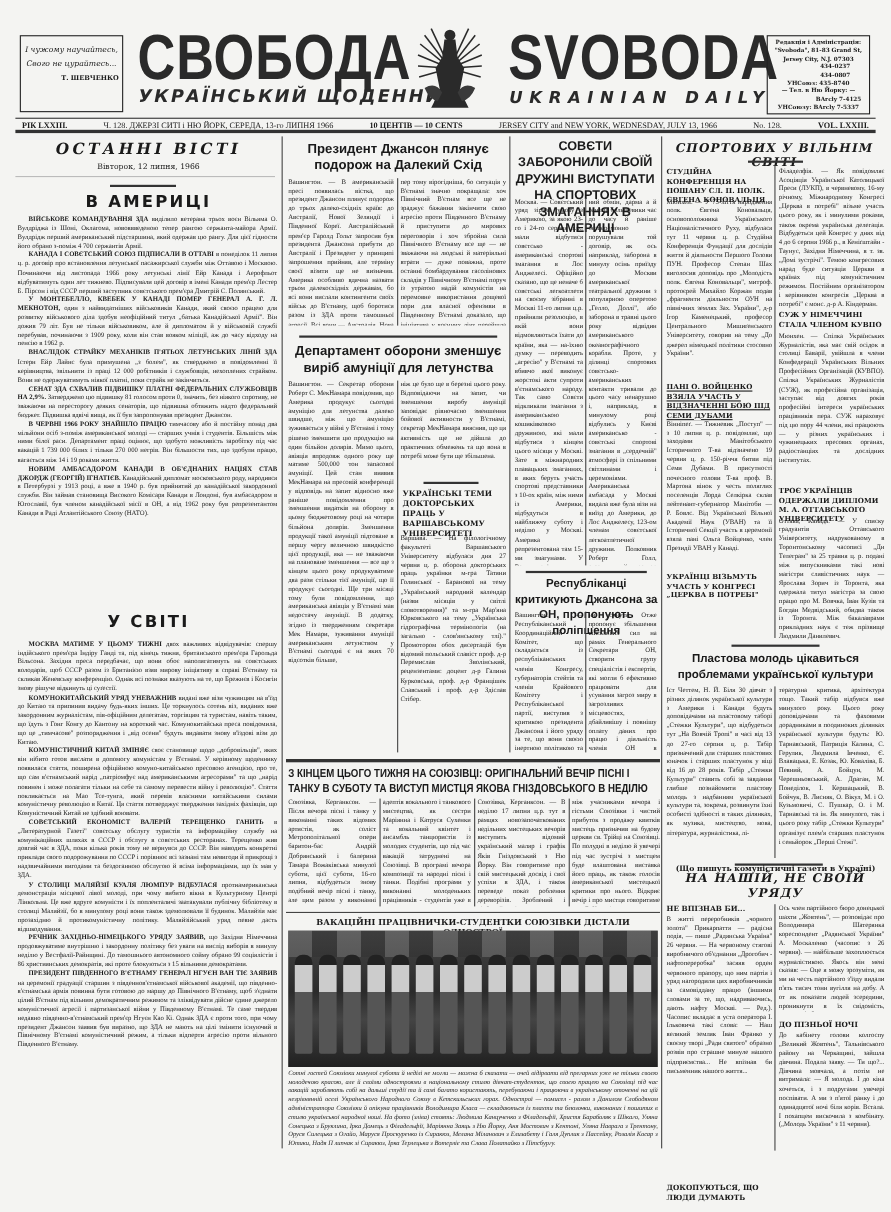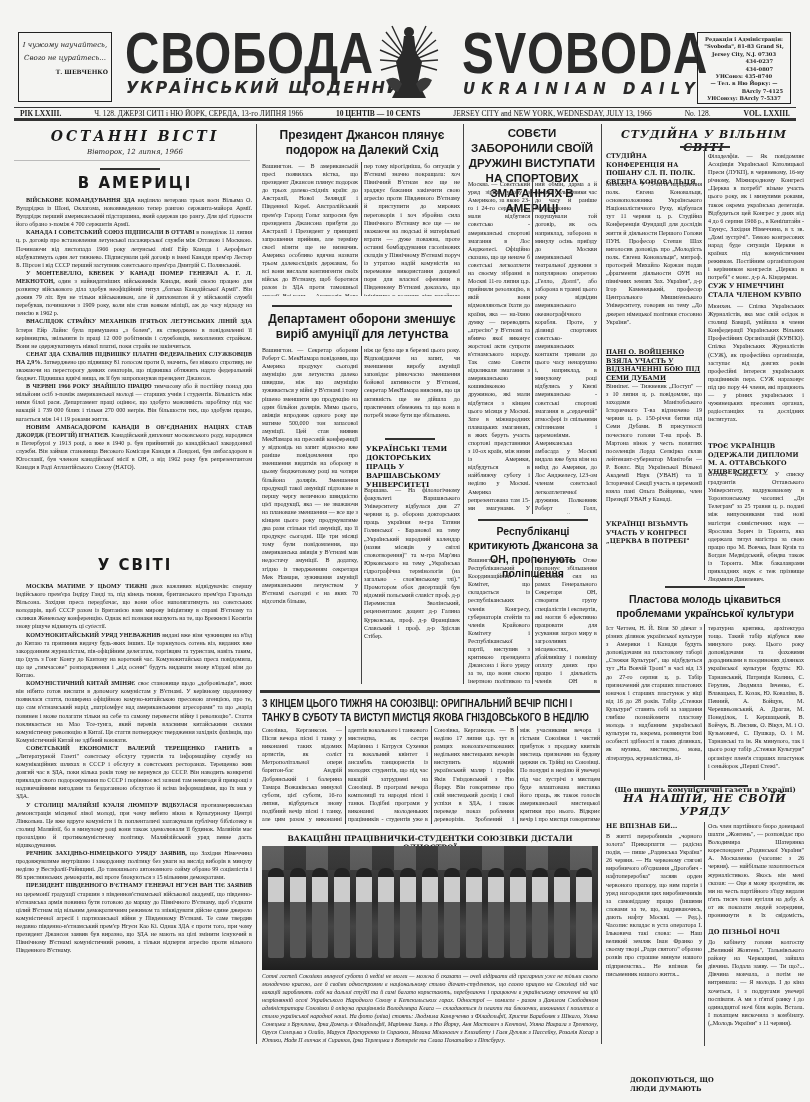--- a/index.html
+++ b/index.html
@@ -76,21 +76,21 @@
 <div class="abs dateline">
   <span style="font-weight:bold">РІК LXXIII.</span>
   <span>Ч. 128. ДЖЕРЗІ СИТІ і НЮ ЙОРК,  СЕРЕДА, 13-го ЛИПНЯ 1966</span>
   <span style="font-weight:bold">10 ЦЕНТІВ — 10 CENTS</span>
   <span>JERSEY CITY and NEW YORK, WEDNESDAY, JULY 13, 1966</span>
   <span>No. 128.</span>
   <span style="font-weight:bold">VOL. LXXIII.</span>
 </div>
 
 <div class="abs sec-title" style="left:20px;top:128px;width:230px;font-size:14px;">ОСТАННІ ВІСТІ</div>
-<div class="abs center" style="left:20px;top:148px;width:230px;font-size:7px;font-style:italic;">Вівторок, 12 липня, 1966</div>
+<div class="abs center" style="left:20px;top:148px;width:230px;font-size:7px;">Вівторок, 12 липня, 1966</div>
 <div class="abs hrule" style="left:14px;top:160px;width:236px;background:#bbb"></div>
 <div class="abs thick" style="left:100px;top:168px;width:60px;height:1.5px"></div>
 <div class="abs center" style="left:20px;top:174px;width:230px;font-family:'DejaVu Sans',sans-serif;font-weight:bold;font-size:15px;letter-spacing:2px;">В АМЕРИЦІ</div>
 
 <div class="abs col" style="left:16px;top:196px;width:236px;height:346px;">
   <p style="margin:0;text-indent:10px"><b>ВІЙСЬКОВЕ КОМАНДУВАННЯ ЗДА</b><span> виділило ветерана трьох воєн Вільяма О. Вулдріджа із Шоні, Оклагома, нововвведеною тепер рангою сержанта-майора Армії. Вулдрідж перший американський підстаршина, який одержав цю рангу. Для цієї гідности його обрано з-поміж 4 700 сержантів Армії.</span></p>
   <p style="margin:0;text-indent:10px"><b>КАНАДА І СОВЄТСЬКИЙ СОЮЗ ПІДПИСАЛИ В ОТТАВІ</b><span> в понеділок 11 липня ц. р. договір про встановлення летунської пасажирської служби між Оттавою і Москвою. Починаючи від листопада 1966 року летунські лінії Ейр Канада і Аерофльот відбуватимуть один лет тижнево. Підписували цей договір в імені Канади прем'єр Лестер Б. Пірсон і від СССР перший заступник совєтського прем'єра Дмитрій С. Полянський.</span></p>
   <p style="margin:0;text-indent:10px"><b>У МОНТЕБЕЛЛО, КВЕБЕК У КАНАДІ ПОМЕР ГЕНЕРАЛ А. Г. Л. МЕКНОТОН,</b><span> один з найвидатніших військовиків Канади, який своєю працею для розвитку військового діла здобув неофіційний титул „батька Канадійської Армії". Він дожив 79 літ. Був не тільки військовиком, але й дипломатом й у військовій службі перебував, починаючи з 1909 року, коли він став вояком міліції, аж до часу відходу на пенсію в 1962 р.</span></p>
   <p style="margin:0;text-indent:10px"><b>ВНАСЛІДОК СТРАЙКУ МЕХАНІКІВ П'ЯТЬОХ ЛЕТУНСЬКИХ ЛІНІЙ ЗДА</b><span> Істерн Ейр Лайнс була примушена „з болем", як стверджено в повідомленні її керівництва, звільнити із праці 12 000 робітників і службовців, нехоплених страйком. Вони не одержуватимуть ніякої платні, поки страйк не закінчиться.</span></p>
   <p style="margin:0;text-indent:10px"><b>СЕНАТ ЗДА СХВАЛИВ ПІДВИШКУ ПЛАТНІ ФЕДЕРАЛЬНИХ СЛУЖБОВЦІВ НА 2,9%.</b><span> Затверджено цю підвишку 81 голосом проти 0, значить, без ніякого спротиву, не зважаючи на пересторогу деяких сенаторів, що підвишка обтяжить надто федеральний бюджет. Підвишка вдвічі вища, як її був запропонував президент Джансон.</span></p>
@@ -167,21 +167,21 @@
   <div class="girl" style="left:182px;top:22px;height:90px;background:linear-gradient(#222 0 10%,#ccc 10% 38%,#555 38%)"></div>
   <div class="girl" style="left:204px;top:22px;height:90px;background:linear-gradient(#222 0 10%,#ccc 10% 38%,#555 38%)"></div>
   <div class="girl" style="left:226px;top:22px;height:90px;background:linear-gradient(#222 0 10%,#ccc 10% 38%,#555 38%)"></div>
   <div class="girl" style="left:248px;top:22px;height:90px;background:linear-gradient(#222 0 10%,#ccc 10% 38%,#555 38%)"></div>
   <div class="girl" style="left:270px;top:22px;height:90px;background:linear-gradient(#222 0 10%,#ccc 10% 38%,#555 38%)"></div>
   <div class="girl" style="left:292px;top:22px;height:90px;background:linear-gradient(#222 0 10%,#ccc 10% 38%,#555 38%)"></div>
   <div class="girl" style="left:314px;top:22px;height:90px;background:linear-gradient(#222 0 10%,#ccc 10% 38%,#555 38%)"></div>
 </div>
 <div class="abs caption" style="left:262px;top:972px;width:336px;height:72px;">Сотні гостей Союзівки минулої суботи й неділі не могли — можна б сказати — очей відірвати від прегарних уже не тільки своєю молодечою красою, але й своїми одностроями в національному стилю дівчат-студенток, що своєю працею на Союзівці під час вакацій заробляють собі на дальші студії та й самі багато користають, перебуваючи і працюючи в українському оточенні на цій незрівнянній оселі Українського Народного Союзу в Кетскильських горах. Однострої — помисел - разом з Данилом Слободяном адміністратора Союзівки й опікуна працівників Володимира Класа — складаються із плахти та блюзочки, виконаних і пошитих в стилю української народної ноші. На фото (зліва) стоять: Людмила Канцученко з Філадельфії, Христя Бараболяк з Шікаго, Уляна Сонецька з Бруклина, Ірка Домець з Філадельфії, Маріянна Заяць з Ню Йорку, Аня Мостович з Кентоні, Уляна Наврага з Трентону, Оруся Силецька з Огайо, Маруся Проскуренко із Сиракюз, Мелана Міланович з Елизабету і Галя Дуплик з Пассейку, Розалія Косар з Ютики, Надя П липчак зі Сиракюз, Ірка Терлецька з Вотерліє та Слава Полатайко з Пітсбургу.</div>
 
-<div class="abs sec-title" style="left:604px;top:128px;width:200px;font-size:11px;letter-spacing:1px;">СТУДІЙНА У ВІЛЬНІМ СВІТІ</div>
+<div class="abs sec-title" style="left:604px;top:128px;width:200px;font-size:11px;letter-spacing:1px;">СПОРТОВИХ У ВІЛЬНІМ СВІТІ</div>
 <div class="abs thick" style="left:680px;top:146px;width:50px;height:1.5px"></div>
 
 <div class="abs small-hd" style="left:606px;top:152px;width:96px;font-size:6.4px;line-height:8.5px;">СТУДІЙНА КОНФЕРЕНЦІЯ НА ПОШАНУ СЛ. П. ПОЛК. ЄВГЕНА КОНОВАЛЬЦЯ</div>
 <div class="abs col" style="left:606px;top:180px;width:96px;height:160px;">Мюнхен. — У 75-ліття народження полк. Євгена Коновальця, основоположника Українського Націоналістичного Руху, відбулася тут 11 червня ц. р. Студійна Конференція Фундації для дослідів життя й діяльности Першого Голови ПУН. Професор Степан Шах виголосив доповідь про „Молодість полк. Євгена Коновальця", митроф. протоєрей Михайло Коржан подав „фрагменти діяльности ОУН на північних землях Зах. України", д-р Ігор Каменецький, професор Центрального Мишиґенського Університету, говорив на тему „До джерел німецької політики стосовно України".</div>
 <div class="abs small-hd" style="left:606px;top:348px;width:96px;font-size:6.4px;line-height:8.5px;text-decoration:underline;">ПАНІ О. ВОЙЦЕНКО ВЗЯЛА УЧАСТЬ У ВІДЗНАЧЕННІ БОЮ ПІД СЕМИ ДУБАМИ</div>
 <div class="abs col" style="left:606px;top:382px;width:96px;height:148px;">Вінніпеґ. — Тижневик „Поступ" — з 10 липня ц. р. повідомляє, що заходами Манітобського Історичного Т-ва відзначено 19 червня ц. р. 150-річчя битви під Семи Дубами. В присутності почесного голови Т-ва проф. В. Мартона вінок у честь поляглих поселенців Лорда Селкірка склав лейтенант-губернатор Манітоби — Р. Бовлс. Від Української Вільної Академії Наук (УВАН) та її Історичної Секції участь в церемонії взяла пані Ольга Войценко, член Президії УВАН у Канаді.</div>
 <div class="abs small-hd" style="left:606px;top:520px;width:96px;font-size:6.4px;line-height:8.5px;">УКРАЇНЦІ ВІЗЬМУТЬ УЧАСТЬ У КОНГРЕСІ „ЦЕРКВА В ПОТРЕБІ"</div>
 
 <div class="abs vrule" style="left:704px;top:150px;height:430px;"></div>
 
@@ -196,17 +196,17 @@
 <div class="abs hl center" style="left:606px;top:592px;width:198px;font-size:10.5px;line-height:14px;">Пластова молодь цікавиться проблемами української культури</div>
 <div class="abs col" style="left:606px;top:624px;width:96px;height:156px;">Іст Четтем, Н. Й. Біля 30 дівчат з різних ділянок української культури з Америки і Канади будуть доповідачами на пластовому таборі „Стежки Культури", що відбудеться тут „На Вовчій Тропі" в часі від 13 до 27-го серпня ц. р. Табір призначений для старших пластових юначок і старших пластунок у віці від 16 до 28 років. Табір „Стежки Культури" ставить собі за завдання глибше познайомити пластову молодь з надбанням української культури та, зокрема, розвинути їхні особисті здібності в таких ділянках, як музика, мистецтво, мова, література, журналістика, лі-</div>
 <div class="abs vrule" style="left:704px;top:624px;height:156px;"></div>
 <div class="abs col" style="left:708px;top:624px;width:96px;height:156px;">тературна критика, архітектура тощо. Такий табір відбувся вже минулого року. Цього року доповідачами та фаховими дорадниками в поодиноких ділянках української культури будуть: Ю. Тарнавський, Патриція Калина, С. Герулик, Людмила Івченко, Є. Влавацька, Е. Козак, Ю. Коваліва, Б. Певний, А. Бойцун, М. Черешньовський, А. Драган, М. Понеділок, І. Кершацький, В. Бойчук, В. Лисняк, О. Вікул, М. і О. Кузьмовичі, С. Пушкар, О. і М. Тарнавські та ін. Як минулого, так і цього року табір „Стежки Культури" організує плем'я старших пластунок і сеньйорок „Перші Стежі".</div>
 <div class="abs thick" style="left:668px;top:785px;width:80px;height:2px"></div>
 
 <div class="abs sec-title" style="left:604px;top:792px;width:202px;font-size:11px;letter-spacing:1px;">НА НАШІЙ, НЕ СВОЇЙ УРЯДУ</div>
 <div class="abs center" style="left:604px;top:785px;width:202px;font-weight:bold;font-size:7px;">(Що пишуть комуністичні газети в Україні)</div>
 <div class="abs small-hd" style="left:606px;top:822px;width:96px;font-size:6.6px;">НЕ ВПІЗНАВ БИ...</div>
 <div class="abs col" style="left:606px;top:832px;width:96px;height:180px;">В житті переробників „чорного золота" Прикарпаття — радісна подія, — пише „Радянська Україна" 26 червня. — На червоному стягові виробничого об'єднання „Дрогобич - нафтопереробка" засяяв орден червоного прапору, що ним партія і уряд нагородили цих виробничників за самовіддану працю (іншими словами за те, що, надриваючись, дають нафту Москві. — Ред.). Часопис вкладає в уста оператора І. Ільковича такі слова: — Наш великий земляк Іван Франко у своєму творі „Ради святого" образно розвів про страшне минуле нашого підприємства... Не впізнав би письменник нашого життя...</div>
-<div class="abs small-hd" style="left:606px;top:1076px;width:96px;font-size:6.6px;margin-left:24px;">ДОКОПУЮТЬСЯ, ЩО ЛЮДИ ДУМАЮТЬ</div>
+<div class="abs small-hd" style="left:606px;top:1076px;width:96px;font-size:6.6px;">ДОКОПУЮТЬСЯ, ЩО ЛЮДИ ДУМАЮТЬ</div>
 <div class="abs vrule" style="left:704px;top:822px;height:224px;"></div>
 <div class="abs col" style="left:708px;top:822px;width:96px;height:98px;">Ось член партійного бюро донецької шахти „Жовтень", — розповідає про Володимира Шатерянка кореспондент „Радянської України" А. Москаленко (часопис з 26 червня). — найбільше захоплюється журналістикою. Якось він мені сказав: — Оце я можу зрозуміти, як ми на честь партійного з'їзду видали п'ять тисяч тонн вугілля на добу. А от як показати людей зсередини, проникнути в їх свідомість, психологію?...</div>
 <div class="abs small-hd" style="left:708px;top:928px;width:96px;font-size:6.6px;">ДО ПІЗНЬОЇ НОЧІ</div>
 <div class="abs col" style="left:708px;top:938px;width:96px;height:108px;">До кабінету голови колгоспу „Великий Жовтень", Тальнівського району на Черкащині, зайшла дівчина. Подала заяву. — Ти що?... Дівчина мовчала, а потім не витримала: — Я молода. І до кіна хочеться, і з подругами увечері поспівати. А ми з п'ятої ранку і до одинадцятої ночі біля корів. Встала. І похапцем вискочила з комбінату. („Молодь України" з 11 червня).</div>
 
 </body></html>

